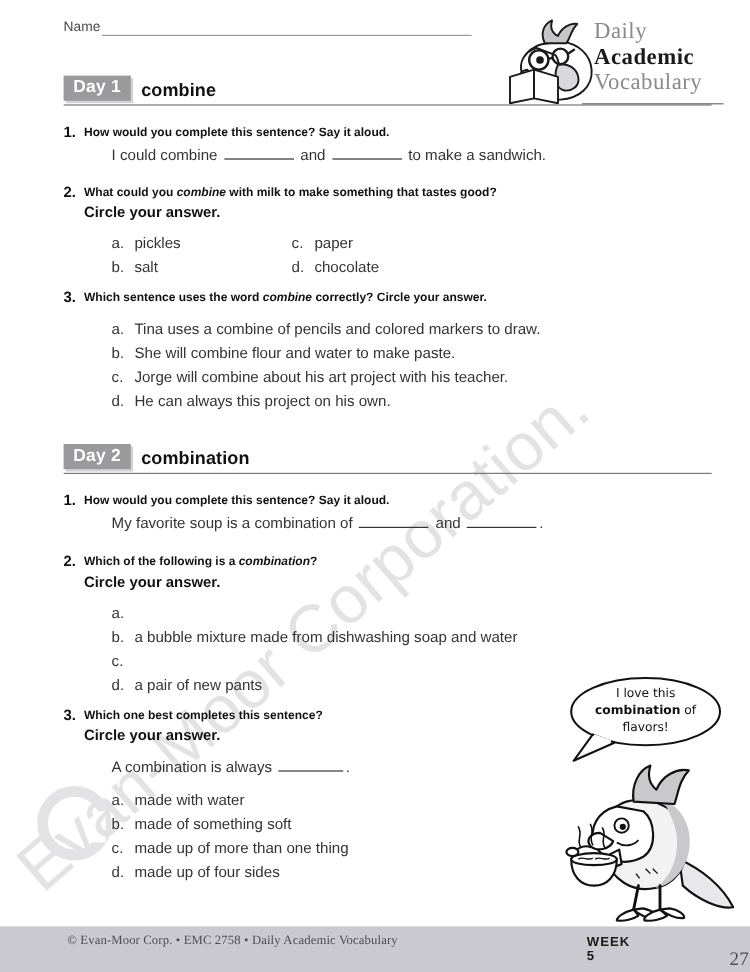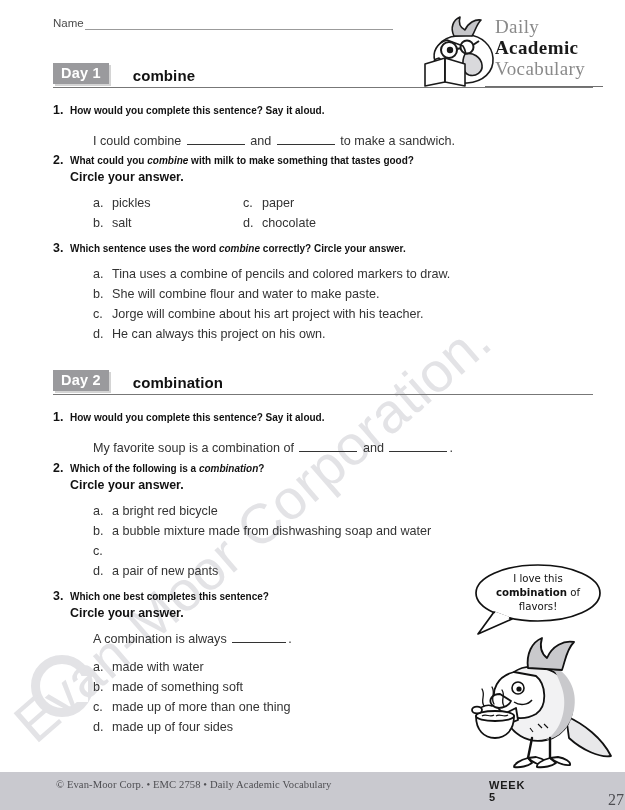--- a/index.html
+++ b/index.html
@@ -133,21 +133,21 @@
 
   
   .day-head {
     position: absolute;
     left: 53px;
     width: 540px;
   }
   .day-head-row {
     display: flex;
     align-items: flex-end;
-    gap: 24px;
+    gap: 9px;
     padding-bottom: 3px;
   }
   .day-badge {
     display: inline-block;
     background: #9a9a9d;
     color: #ffffff;
     font-size: 14.5px;
     font-weight: bold;
     letter-spacing: 0.2px;
     padding: 2px 8px 3px 8px;
@@ -197,21 +197,21 @@
   .q-sub {
     margin-left: 17px;
     font-size: 12.4px;
     font-weight: bold;
     color: #111111;
     line-height: 17px;
   }
 
   .prompt {
     margin-left: 40px;
-    margin-top: 13px;
+    margin-top: 1px;
     font-size: 12.6px;
     color: #333333;
     line-height: 18px;
     font-weight: normal;
   }
   .blank {
     display: inline-block;
     width: 58px;
     border-bottom: 1.4px solid #333333;
     height: 11px;
@@ -477,21 +477,20 @@
 
     <div class="q" style="top:460px;">
       <div class="q-line">
         <span class="q-num">2.</span>
         <span class="q-text"><span>Which of the following is a </span><em>combination</em><span>?</span></span>
       </div>
       <div class="q-sub">Circle your answer.</div>
       <div class="choices">
         <div class="choice">
             <span class="ltr">a.</span>
-            <span>a bright red bicycle</span>
           </div>
         <div class="choice">
             <span class="ltr">b.</span>
             <span>a bubble mixture made from dishwashing soap and water</span>
           </div>
         <div class="choice">
             <span class="ltr">c.</span>
           </div>
         <div class="choice">
             <span class="ltr">d.</span>

